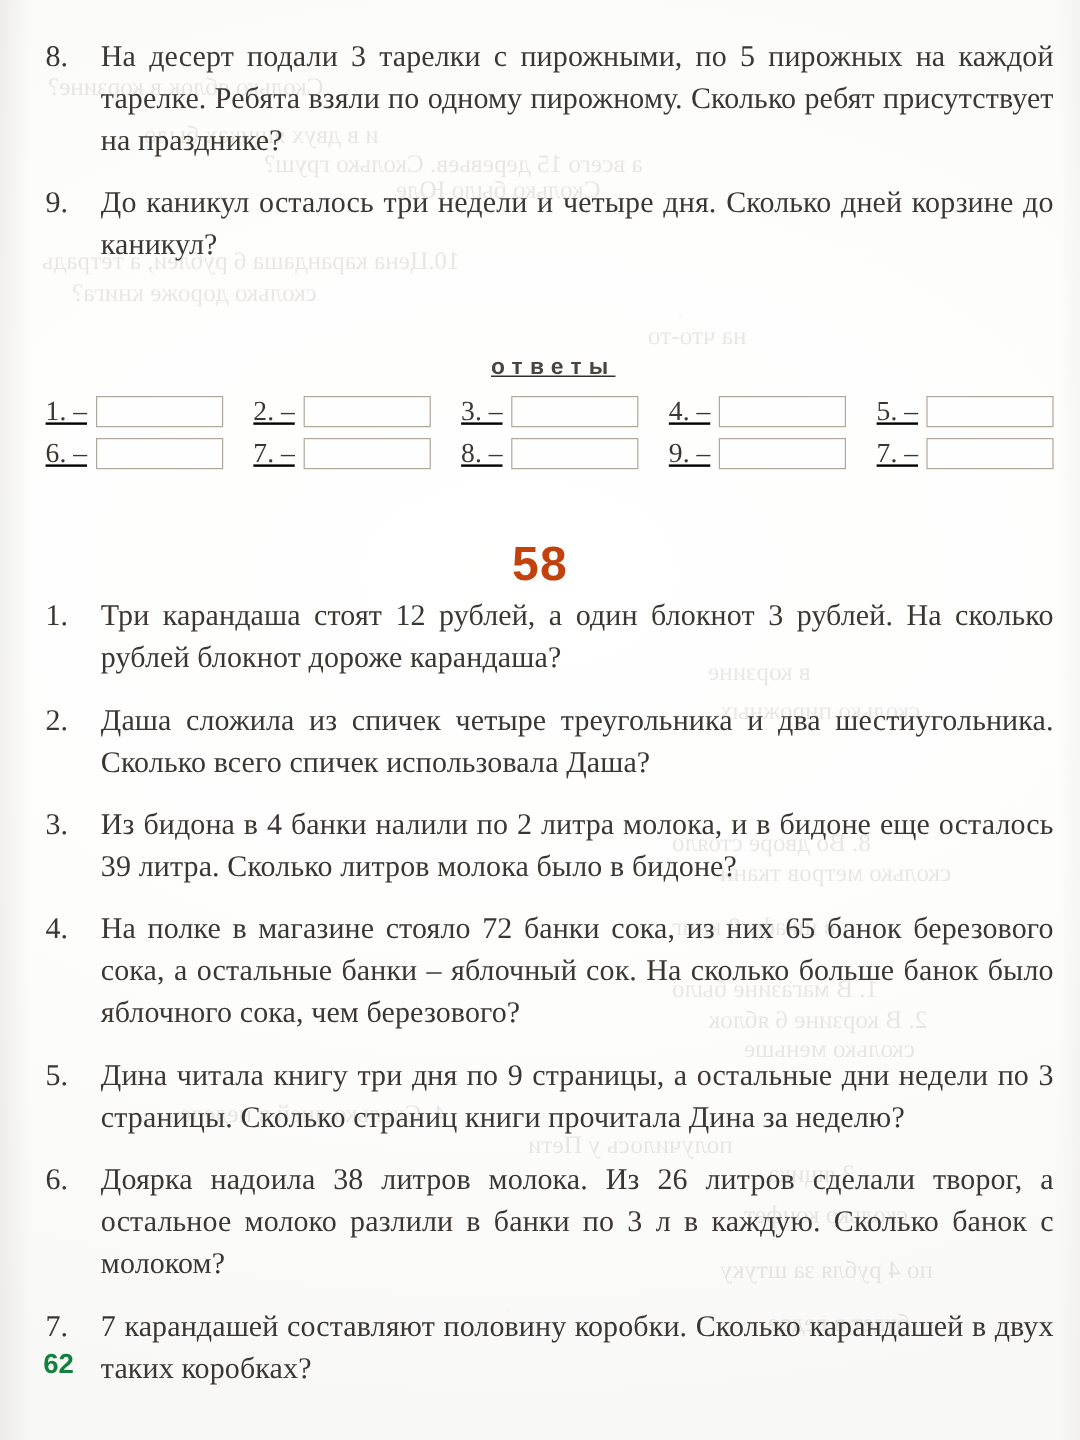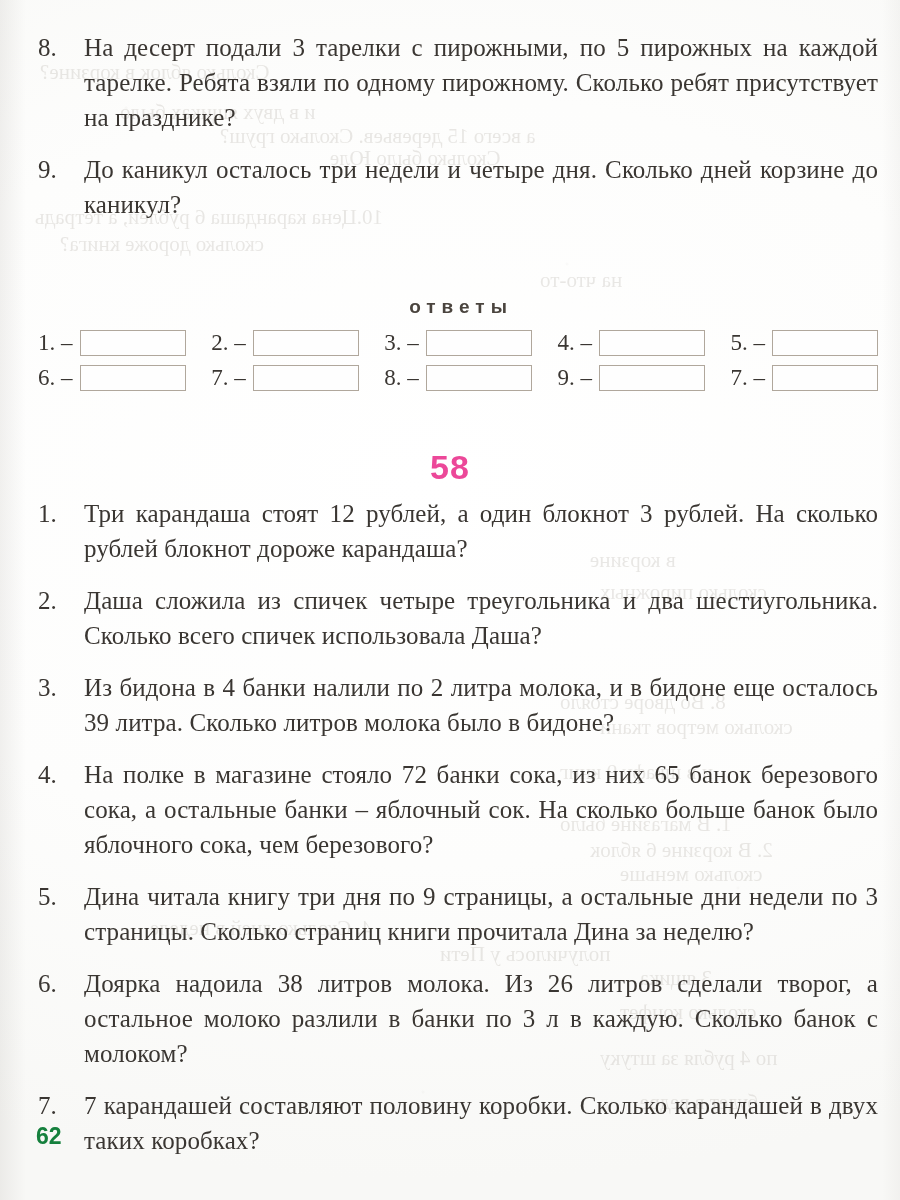--- a/index.html
+++ b/index.html
@@ -108,20 +108,21 @@
     font-family: "Liberation Serif", serif;
     letter-spacing: .1px;
   }
 
   
   #answers-block {
     position: absolute;
     left: 38px;
     right: 22px;
     top: 296px;
+    text-decoration: underline;
   }
   #answers-title {
     text-align: center;
     font-family: "Liberation Sans", sans-serif;
     font-weight: bold;
     font-size: 19px;
     letter-spacing: 6px;
     color: #4a443e;
     margin-bottom: 12px;
     padding-left: 6px;
@@ -153,23 +154,23 @@
   .answer-cell.last { flex: 0 0 auto; }
 
   
   #section-heading {
     position: absolute;
     left: 0; right: 0;
     top: 448px;
     text-align: center;
     font-family: "Liberation Sans", sans-serif;
     font-weight: bold;
-    font-size: 34px;
+    font-size: 40px;
     letter-spacing: 1px;
-    color: #ec4899;
+    color: #c2410c;
   }
 
   
   #page-number {
     position: absolute;
     left: 36px;
     top: 1123px;
     font-family: "Liberation Sans", sans-serif;
     font-weight: bold;
     font-size: 23px;

